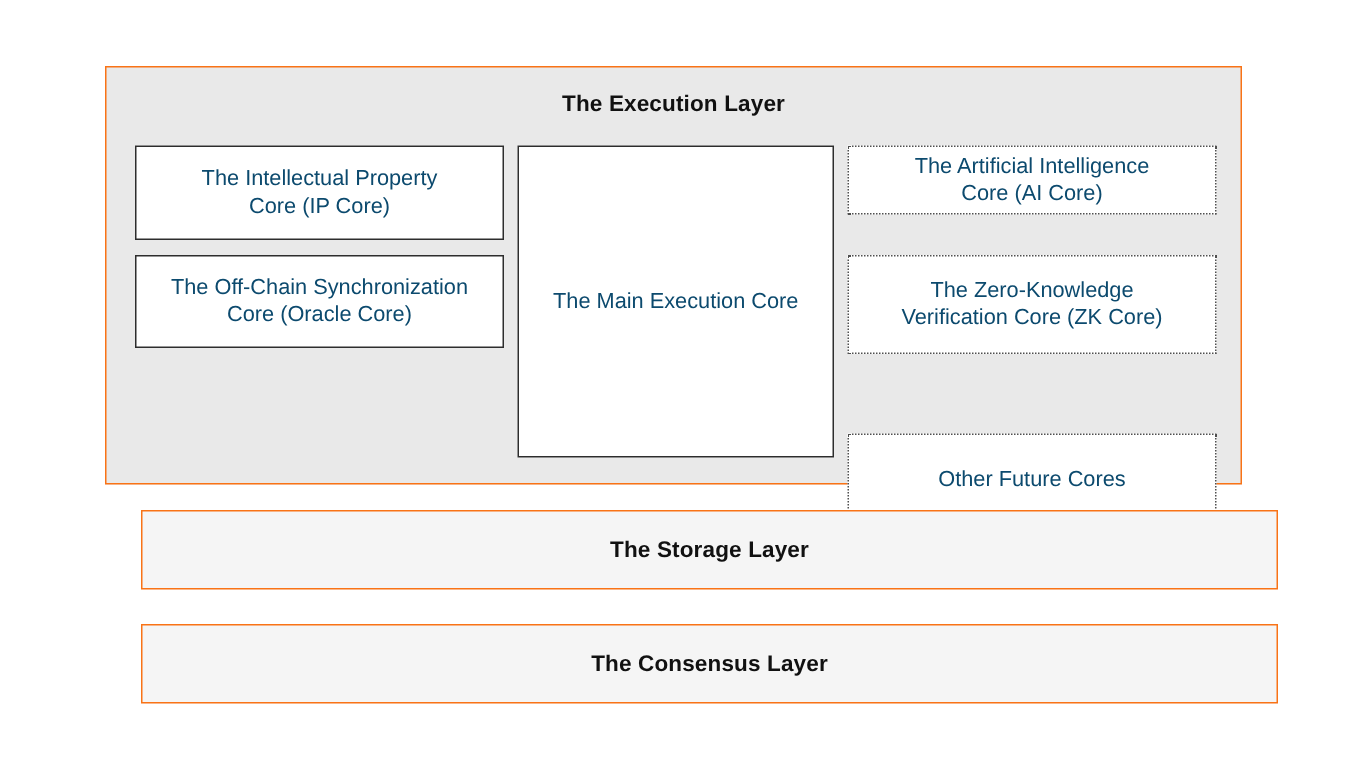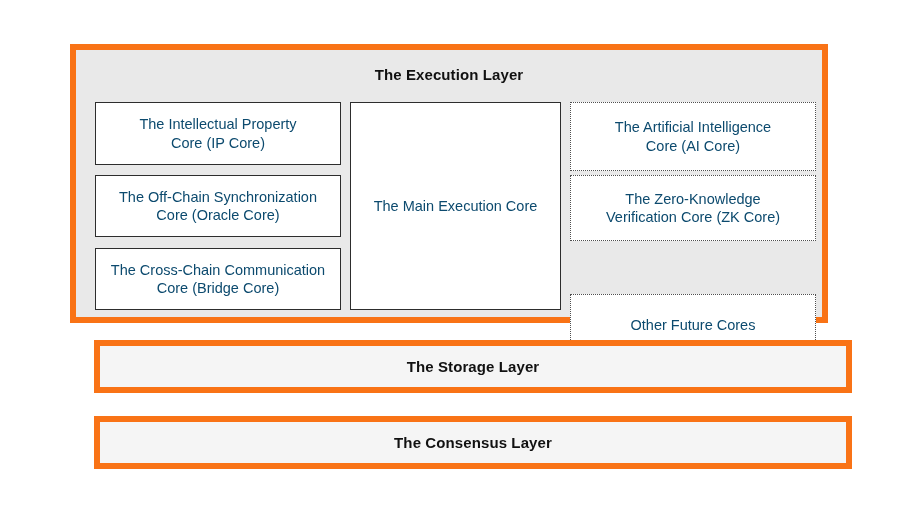--- a/index.html
+++ b/index.html
@@ -11,21 +11,21 @@
     height: 506px;
     background: #ffffff;
     font-family: "Liberation Sans", sans-serif;
     color: #111111;
     position: relative;
     overflow: hidden;
   }
   .layer {
     position: absolute;
     box-sizing: border-box;
-    border: 6px solid #f97316;
+    border: 1px solid #f97316;
   }
   .layer-bar {
     background: #f5f5f5;
     display: flex;
     align-items: center;
     justify-content: center;
     margin-left: 24px;
   }
   #execution-layer {
     left: 70px;
@@ -74,38 +74,36 @@
   .core-solid { border: 1.5px solid #2d2d2d; }
   .core-dotted { border: 1.6px dotted #4f4f4f; }
 
   
   #core-ip      { left: 19px;  top: 52px;  width: 246px; height: 63px; }
   #core-oracle  { left: 19px;  top: 125px; width: 246px; height: 62px; }
   #core-bridge  { left: 19px;  top: 198px; width: 246px; height: 62px; }
   
   #core-main    { left: 274px; top: 52px;  width: 211px; height: 208px; }
   
-  #core-ai      { left: 494px; top: 52px;  width: 246px; height: 69px; }
+  #core-ai      { left: 494px; top: 52px;  width: 246px; height: 46px; }
   #core-zk      { left: 494px; top: 125px; width: 246px; height: 66px; }
   #core-future  { left: 494px; top: 198px; width: 246px; height: 62px; margin-top: 46px; }
 </style>
 </head>
 <body>
 
 <div class="layer" id="execution-layer">
   <div class="layer-title" id="execution-title">The Execution Layer</div>
 
   <div class="core-box core-solid" id="core-ip">The Intellectual Property
 Core (IP Core)</div>
 
   <div class="core-box core-solid" id="core-oracle">The Off-Chain Synchronization
 Core (Oracle Core)</div>
 
-  <div class="core-box core-solid" id="core-bridge">The Cross-Chain Communication
-Core (Bridge Core)</div>
 
   <div class="core-box core-solid" id="core-main">The Main Execution Core</div>
 
   <div class="core-box core-dotted" id="core-ai">The Artificial Intelligence
 Core (AI Core)</div>
 
   <div class="core-box core-dotted" id="core-zk">The Zero-Knowledge
 Verification Core (ZK Core)</div>
 
   <div class="core-box core-dotted" id="core-future">Other Future Cores</div>

